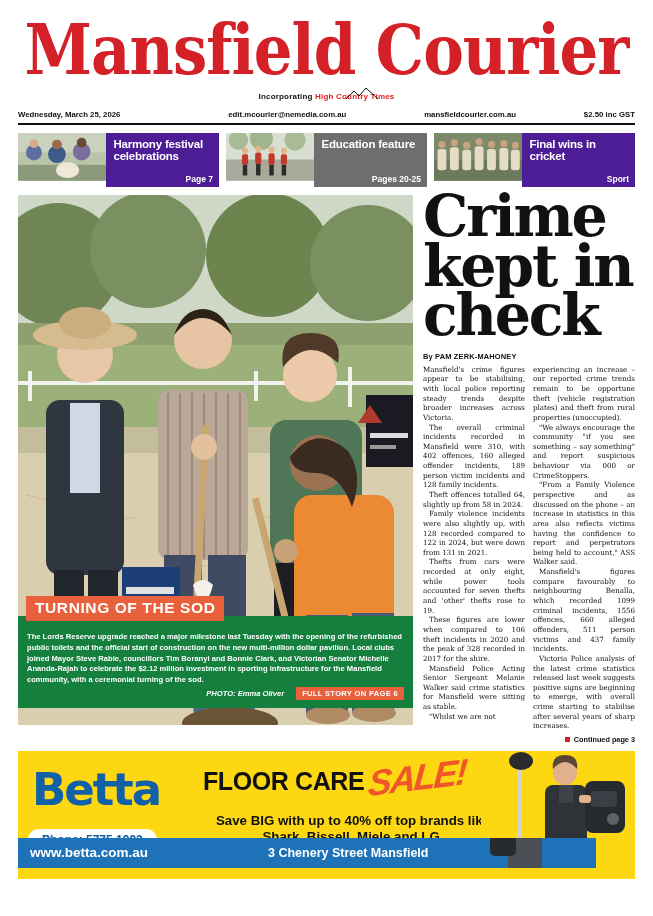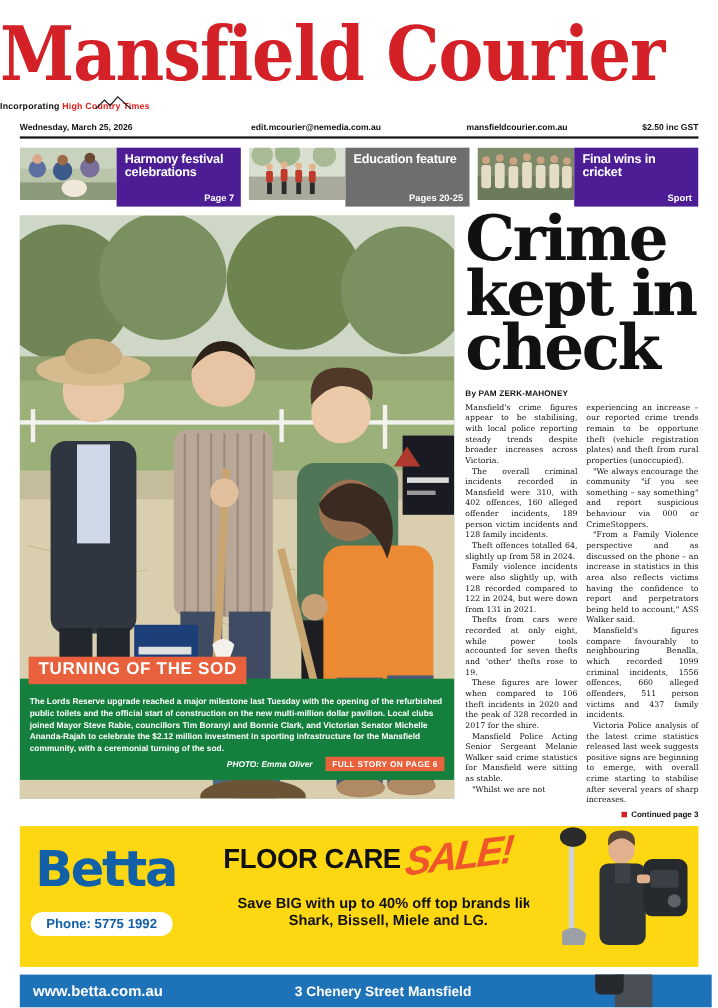--- a/index.html
+++ b/index.html
@@ -5,21 +5,21 @@
   * { box-sizing: border-box; margin: 0; padding: 0; }
   html, body {
     width: 653px; height: 916px;
     background: #ffffff;
     font-family: "Liberation Sans", sans-serif;
     overflow: hidden;
   }
   .page { position: relative; width: 653px; height: 916px; background: #fff; }
 
   
-  .masthead { padding-top: 18px; }
+  .masthead { padding-top: 18px; text-align: center; }
   .masthead-title {
     font-family: "DejaVu Serif", serif;
     font-weight: bold;
     font-size: 61px;
     line-height: 0.95;
     color: #d42027;
     letter-spacing: -1px;
     font-style: normal;
     transform: scaleY(1.12);
     transform-origin: center top;
@@ -187,22 +187,22 @@
   }
   .ad-sub {
     position: absolute; left: 180px; top: 62px;
     width: 310px; text-align: center;
     font-size: 13.3px; font-weight: bold; color: #111;
     line-height: 1.24;
   }
   .ad-person { position: absolute; right: 4px; top: 0; width: 150px; height: 108px; }
 
   .footer-bar {
-    position: absolute; left: 18px; top: 886px;
-    width: 629px; height: 30px;
+    position: absolute; left: 18px; top: 838px;
+    width: 578px; height: 30px;
     background: #1d72b8; overflow: hidden;
   }
   .footer-bar .fb-site {
     position: absolute; left: 12px; top: 7px;
     font-size: 13.5px; font-weight: bold; color: #fff;
   }
   .footer-bar .fb-addr {
     position: absolute; left: 250px; top: 8px;
     font-size: 12.5px; font-weight: bold; color: #fff;
   }

